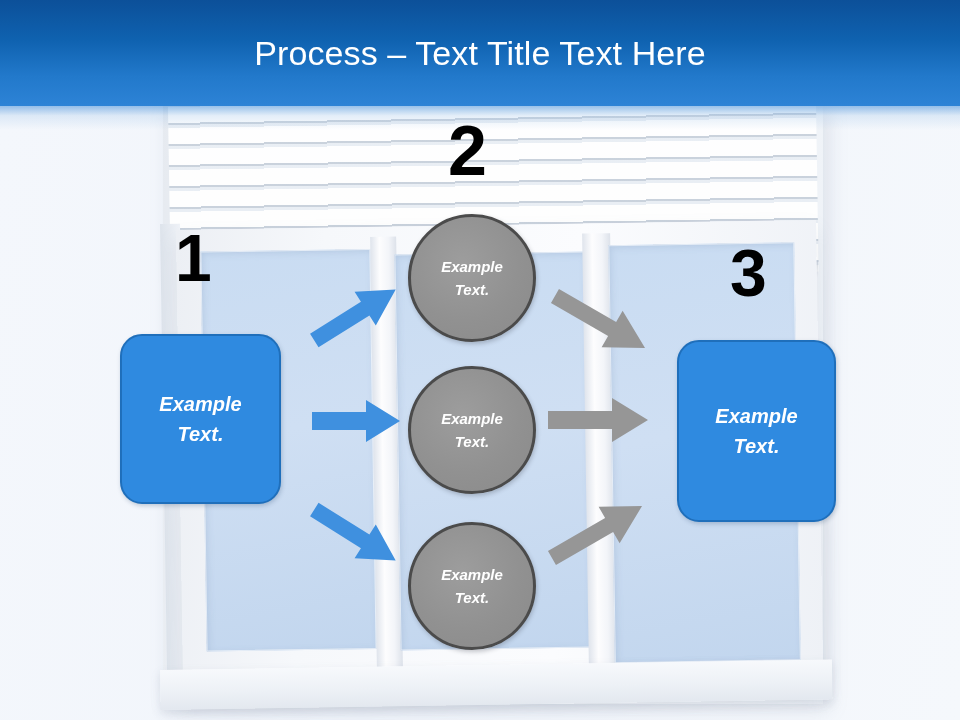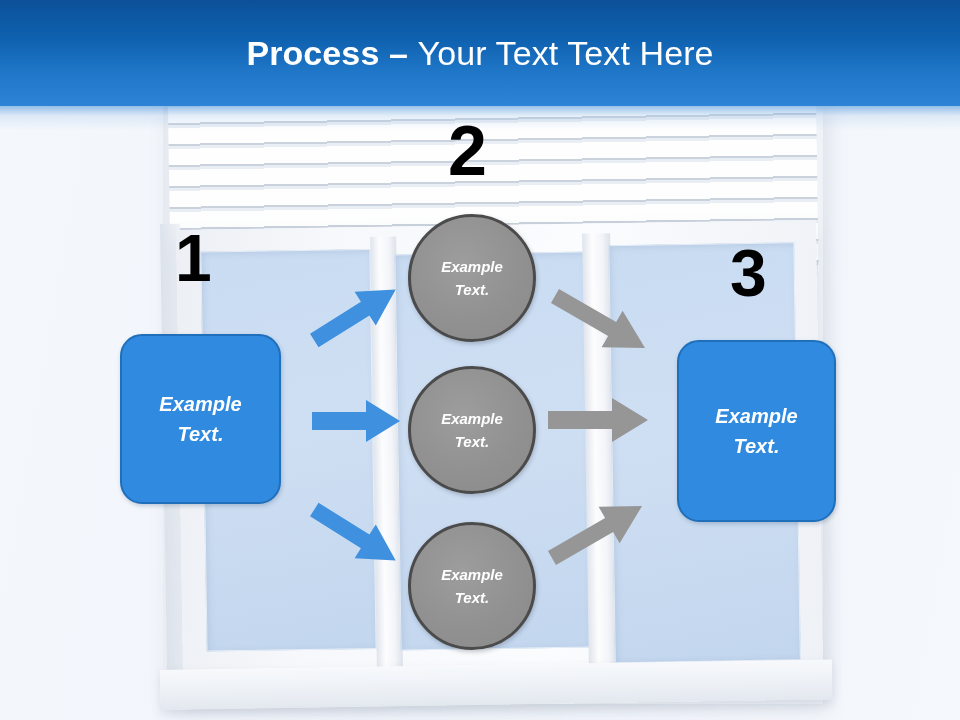--- a/index.html
+++ b/index.html
@@ -147,21 +147,21 @@
     left: 0; top: 0;
     width: 960px;
     text-align: center;
     line-height: 106px;
     color: #ffffff;
     font-size: 34px;
     font-weight: 400;
     letter-spacing: 0.1px;
     white-space: nowrap;
   }
-  .header-title .strong { font-weight: 700; margin-top: 20px; }
+  .header-title .strong { font-weight: 400; margin-top: 20px; }
 
   
   .step-num {
     position: absolute;
     color: #000000;
     font-weight: 700;
     font-size: 66px;
     line-height: 1;
     font-family: "Liberation Sans", sans-serif;
   }
@@ -244,21 +244,21 @@
       <div class="mullion mullion-b"></div>
       <div class="pane pane-3"></div>
     </div>
 
     <div class="sill"></div>
     <div class="top-fade"></div>
   </div>
 
   <div class="header">
     <div class="header-title">
-      <span class="strong">Process – </span><span>Your Text Text Here</span>
+      <span class="strong">Process – </span><span>Text Title Text Here</span>
     </div>
   </div>
 
   <div class="step-num step-num-1">1</div>
   <div class="step-num step-num-2">2</div>
   <div class="step-num step-num-3">3</div>
 
   <div class="box box-left">
     <div class="box-text">Example
 Text.</div>

